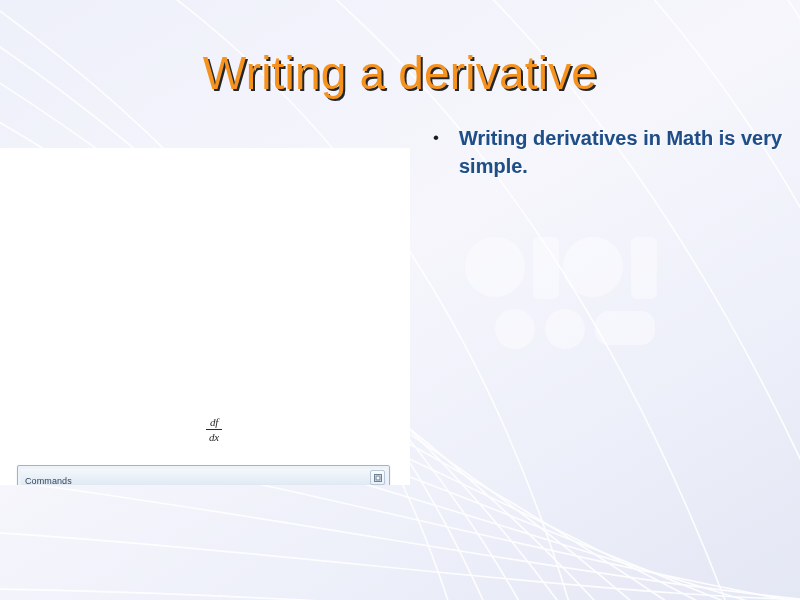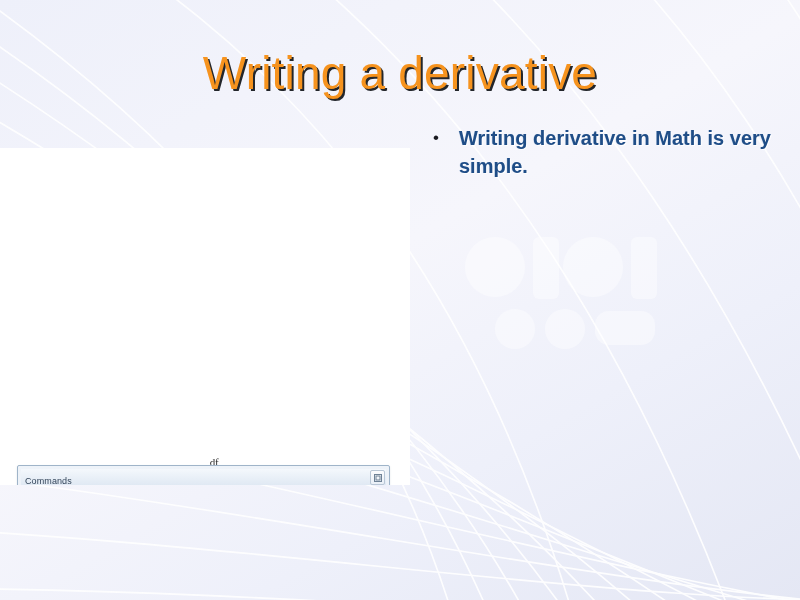--- a/index.html
+++ b/index.html
@@ -103,24 +103,24 @@
   .formula {
     position: absolute;
     left: 197px;
     top: 268px;
     width: 34px;
     text-align: center;
     color: #2a2a2a;
     font-family: "Liberation Serif", serif;
   }
   .formula .num, .formula .den {
+    font-style: italic;
     font-size: 11px;
     line-height: 12px;
     letter-spacing: -0.3px;
-    margin-top: 40px;
   }
   .formula .bar {
     height: 1px;
     background: #2b2b2b;
     margin: 1px auto 1px auto;
     width: 16px;
   }
 
   
   .cmd-panel {
@@ -208,21 +208,21 @@
         <rect x="140" y="86" width="60" height="34" rx="14"></rect>
       </g>
     </svg>
   </div>
 
   <div class="title">Writing a derivative</div>
 
   <div class="body-block">
     <div class="bullet-row">
       <div class="bullet-mark">•</div>
-      <div class="bullet-text">Writing derivative in Math is very simple.</div>
+      <div class="bullet-text">Writing derivatives in Math is very simple.</div>
     </div>
   </div>
 
   <div class="shot">
 
     <div class="formula">
       <div class="num">df</div>
       <div class="bar"></div>
       <div class="den">dx</div>
     </div>

